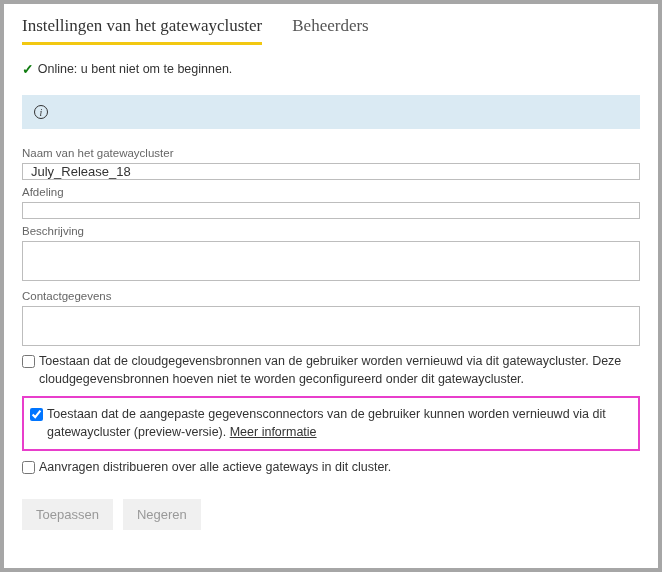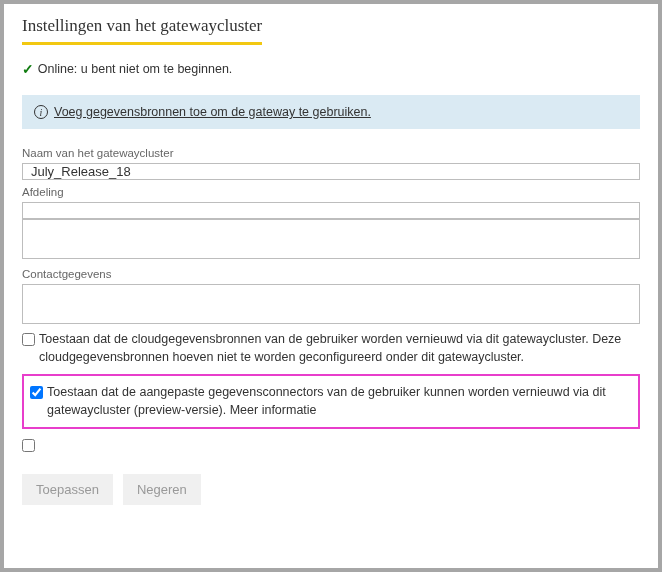--- a/index.html
+++ b/index.html
@@ -94,63 +94,64 @@
     }
     .checkbox-row input[type=checkbox] {
       margin-top: 2px;
       flex-shrink: 0;
     }
     .highlight-box {
       border: 2px solid #e83ecb;
       padding: 4px 6px;
       margin: 4px 0;
     }
-    .link-inline { cursor: pointer; }
+    .link-inline { text-decoration: underline; cursor: pointer; }
     .button-row {
       display: flex;
       gap: 10px;
       margin-top: 18px;
     }
     .btn {
       background: #f0f0f0;
       border: none;
       padding: 8px 14px;
       font-size: 13px;
       color: #999;
       cursor: pointer;
     }
   </style>
 </head>
 <body>
 
 <div class="tabs">
   <div class="tab active">Instellingen van het gatewaycluster</div>
+  <div class="tab">Beheerders</div>
 </div>
 
 <div class="status-row">
   <span class="check-icon">✓</span>
   <span>Online: u bent niet om te beginnen.</span>
 </div>
 
 <div class="info-banner">
   <span class="info-icon">i</span>
-  <a>Voeg gegevensbronnen toe om de gateway te gebruiken.</a>
 </div>
 
 <div class="field-block">
   <div class="field-label">Naam van het gatewaycluster</div>
   <input type="text" class="text-input" value="July_Release_18" style="">
 </div>
 
 <div class="field-block">
   <div class="field-label">Afdeling</div>
   <input type="text" class="text-input" value="" style="">
 </div>
 
 <div class="field-block">
+  <div class="field-label">Beschrijving</div>
   <textarea class="textarea" style=""></textarea>
 </div>
 
 <div class="field-block">
   <div class="field-label">Contactgegevens</div>
   <textarea class="textarea" style=""></textarea>
 </div>
 
 <label class="checkbox-row">
   <input type="checkbox" style="">
@@ -161,18 +162,19 @@
   <label class="checkbox-row">
     <input type="checkbox" checked="" style="">
     <span>
       <span>Toestaan dat de aangepaste gegevensconnectors van de gebruiker kunnen worden vernieuwd via dit gatewaycluster (preview-versie). </span><span class="link-inline">Meer informatie</span>
     </span>
   </label>
 </div>
 
 <label class="checkbox-row">
   <input type="checkbox" style="">
+  <span>Aanvragen distribueren over alle actieve gateways in dit cluster.</span>
 </label>
 
 <div class="button-row">
   <button class="btn">Toepassen</button>
   <button class="btn">Negeren</button>
 </div>
 
 </body></html>

